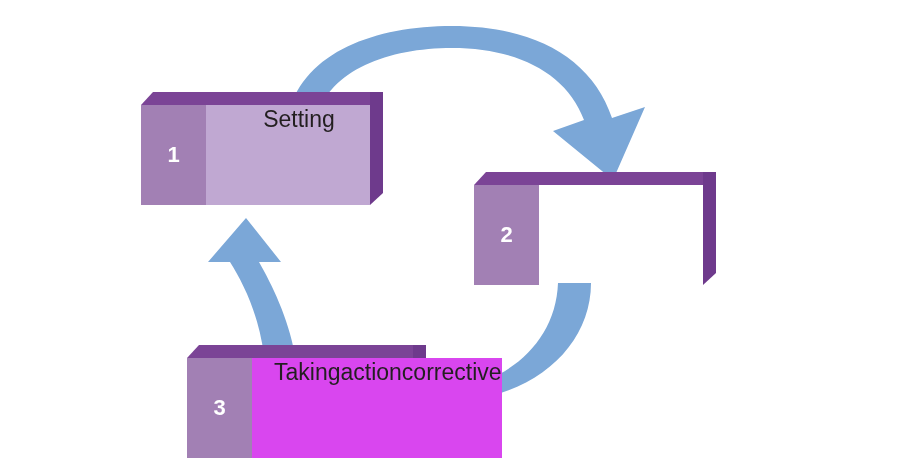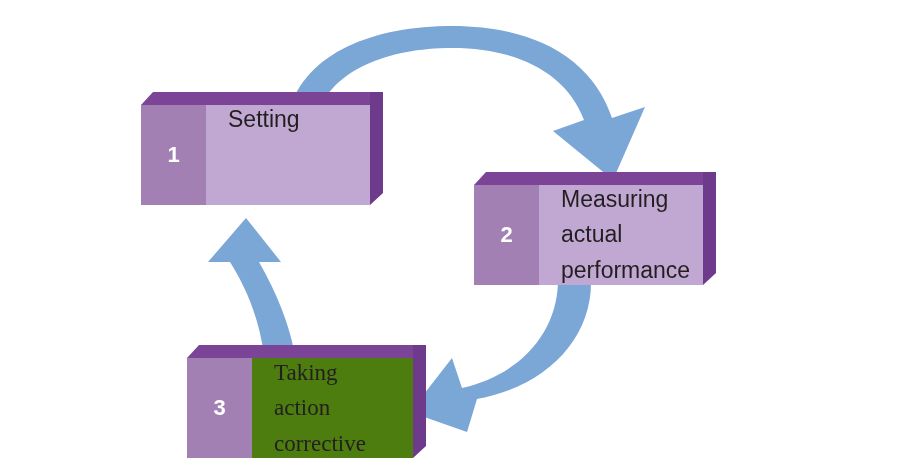--- a/index.html
+++ b/index.html
@@ -56,22 +56,21 @@
     display: flex;
     align-items: center;
     justify-content: center;
     color: #ffffff;
     font-size: 22px;
     font-weight: bold;
   }
   .text-cell {
     flex: 1 1 auto;
     display: flex;
-    flex-direction: column;
-    justify-content: space-between;
+    justify-content: center;
     padding-left: 22px;
     color: #231f20;
     font-size: 23px;
     line-height: 1.28;
   }
   .text-cell span {
     display: block;
     white-space: nowrap;
   }
 </style>
@@ -131,36 +130,31 @@
     </div>
   </div>
 
   <div class="step-box" style="left:474px; top:172px; width:242px; height:113px;">
     <div class="box-top" style="background:#7b4496; clip-path: polygon(12px 0, 100% 0, 100% 100%, 0 100%);"></div>
     <div class="box-right" style="background:#6e3a8c; clip-path: polygon(0 0, 100% 0, 100% calc(100% - 12px), 0 100%);"></div>
     <div class="box-face">
       <div class="num-cell" style="background:#a280b4; width:65px;">
         <span>2</span>
       </div>
-      <div class="text-cell" style="background:#c0a8d2;">
-        <span>Measuring</span>
-        <span>actual</span>
-        <span>performance</span>
-      </div>
     </div>
   </div>
 
   <div class="step-box" style="left:187px; top:345px; width:239px; height:113px;">
     <div class="box-top" style="background:#7b4496; clip-path: polygon(12px 0, 100% 0, 100% 100%, 0 100%);"></div>
     <div class="box-right" style="background:#6e3a8c; clip-path: polygon(0 0, 100% 0, 100% calc(100% - 12px), 0 100%);"></div>
     <div class="box-face">
       <div class="num-cell" style="background:#a280b4; width:65px;">
         <span>3</span>
       </div>
-      <div class="text-cell" style="background:#4d7c0f;font-family:Liberation Serif, serif;">
+      <div class="text-cell" style="background:#d946ef;">
         <span>Taking</span>
         <span>action</span>
         <span>corrective</span>
       </div>
     </div>
   </div>
 
 </div>
 
 </body></html>

